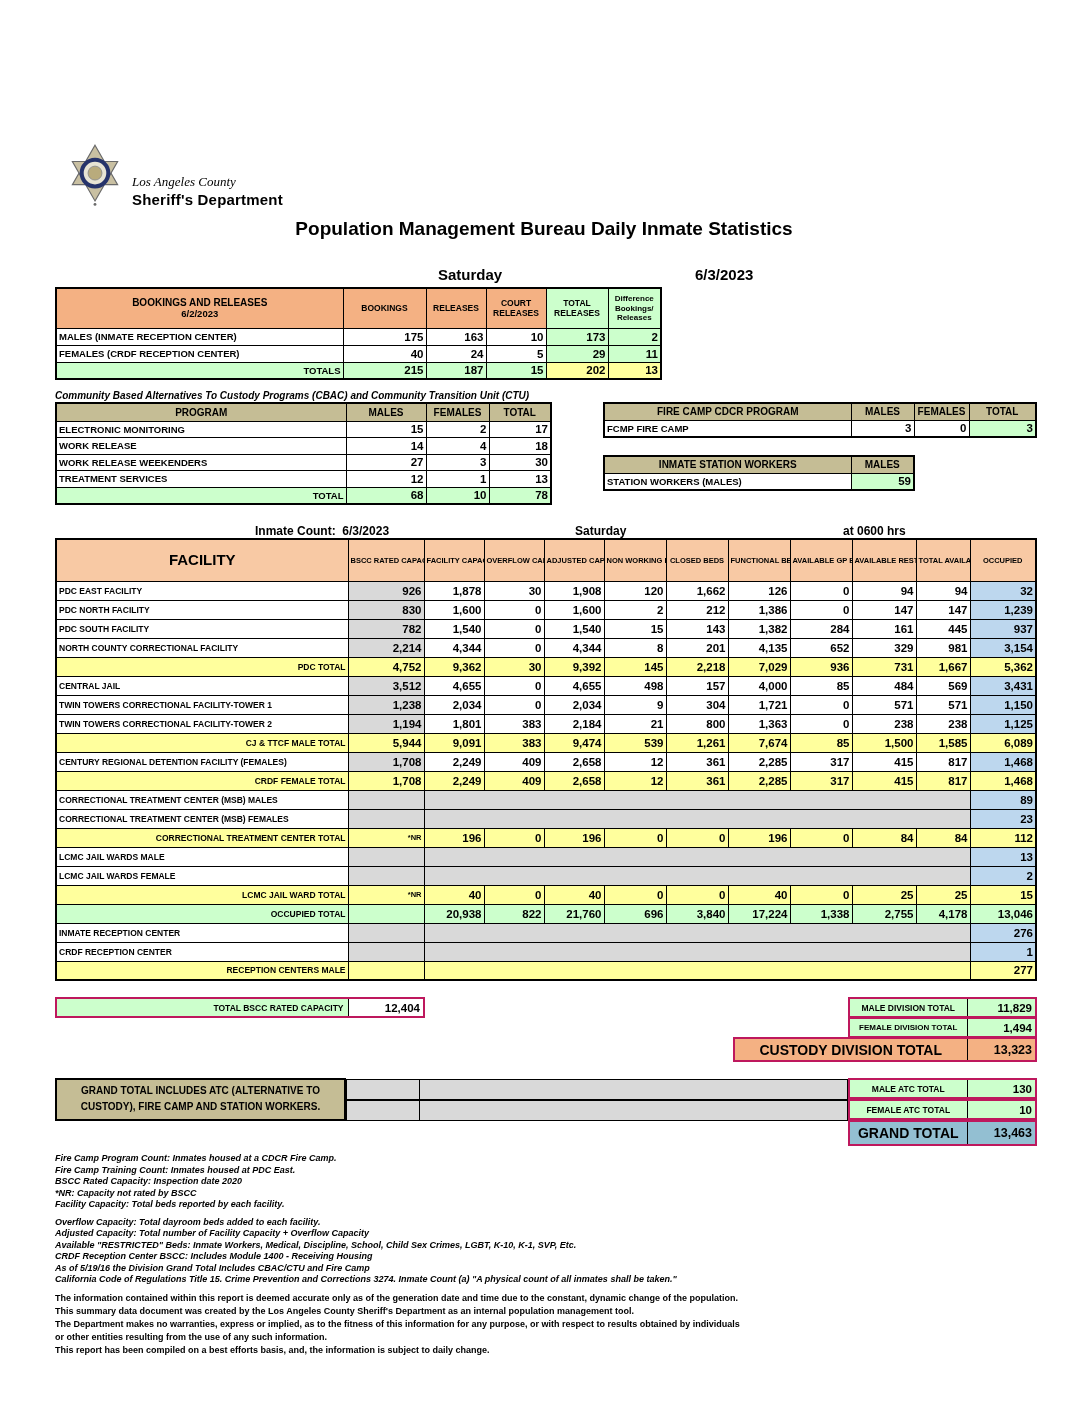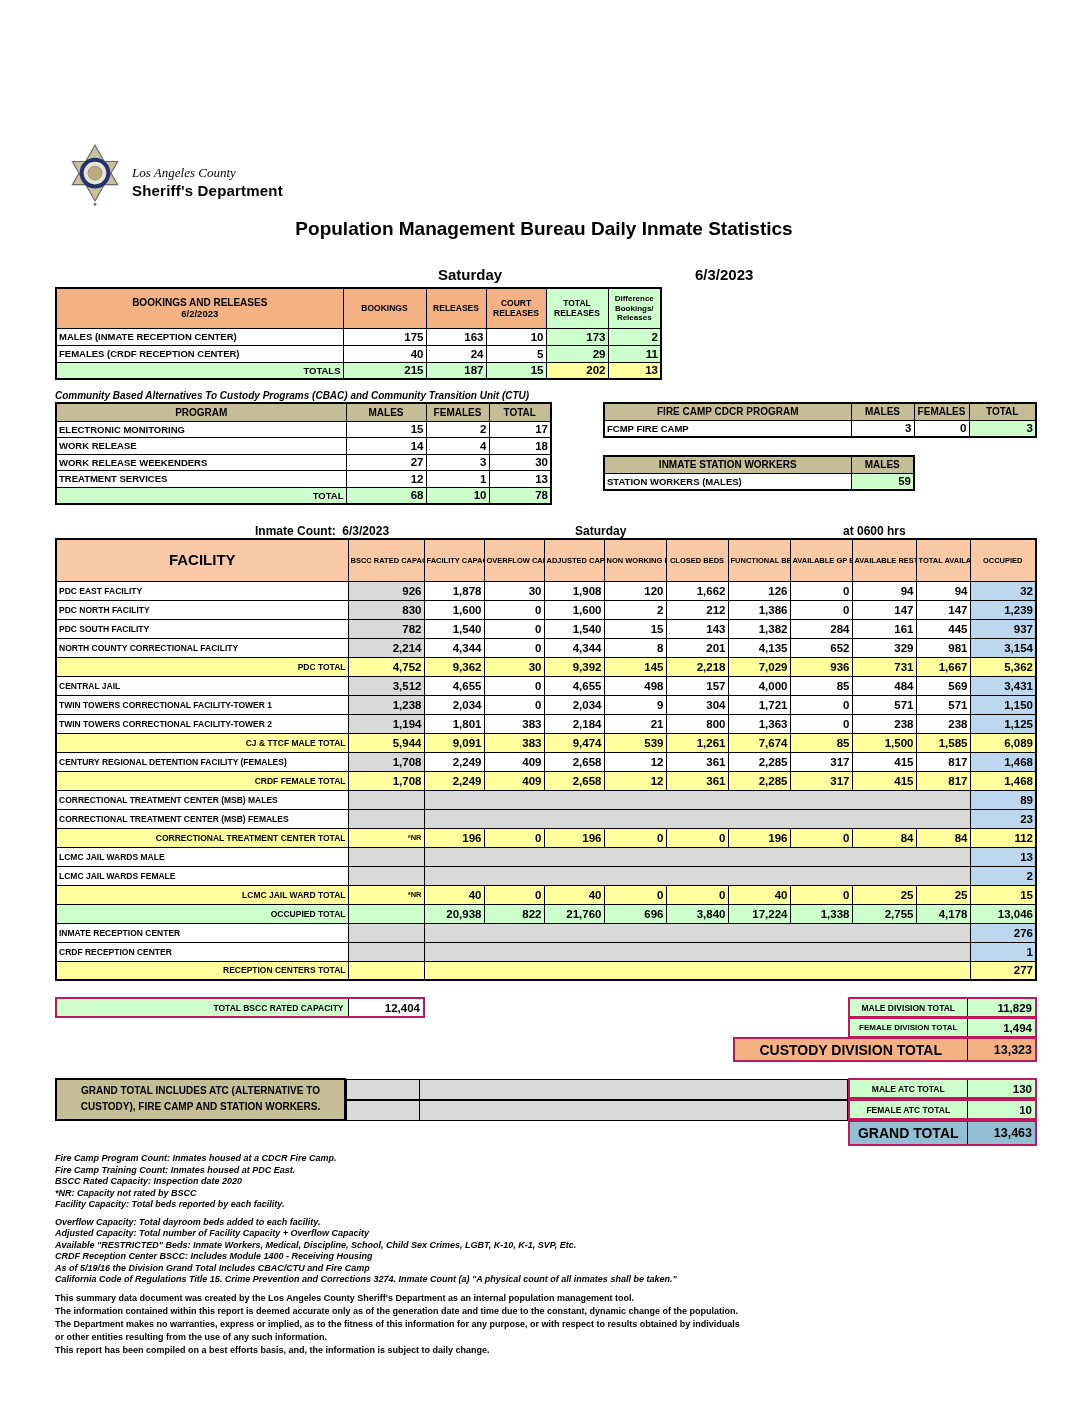--- a/index.html
+++ b/index.html
@@ -6,21 +6,21 @@
     --peach:#f8c9a4; --peach2:#f4b183; --tan:#c5bd95; --green:#ccffcc;
     --yellow:#ffff9d; --blue:#bdd7ee; --grandblue:#93bfd2; --gray:#d9d9d9; --orange:#f4b183;
   }
   *{box-sizing:border-box;}
   html,body{margin:0;padding:0;background:#fff;}
   body{font-family:"Liberation Sans",sans-serif;color:#000;}
   #page{position:relative;width:1088px;height:1408px;background:#fff;overflow:hidden;}
   .abs{position:absolute;}
 
   
-  #logo{left:66px;top:144px;display:flex;align-items:center;}
+  #logo{left:66px;top:144px;display:flex;align-items:flex-end;}
   #logo-text{margin-left:8px;margin-top:12px;}
   .county{font-family:"Liberation Serif",serif;font-style:italic;font-size:13px;}
   .dept{font-weight:bold;font-size:15px;letter-spacing:.2px;margin-top:1px;}
 
   .doc-title{left:0;top:218px;width:1088px;text-align:center;font-size:19px;font-weight:bold;}
   .day-line{font-weight:bold;font-size:15px;}
 
   table.tbl{border-collapse:collapse;table-layout:fixed;position:absolute;background:#fff;}
   table.tbl td,table.tbl th{border:1px solid #000;overflow:hidden;white-space:nowrap;padding:0 2px;}
   table.tbl{border:2px solid #000;}
@@ -507,21 +507,21 @@
           <td class="c-gray" colspan="9"></td>
           <td class="num c-blue">276</td>
         </tr>
         <tr>
           <td class="flbl">CRDF RECEPTION CENTER</td>
           <td class="c-gray"></td>
           <td class="c-gray" colspan="9"></td>
           <td class="num c-blue">1</td>
         </tr>
         <tr>
-          <td class="flbl right c-yellow">RECEPTION CENTERS TOTAL</td>
+          <td class="flbl right c-yellow">RECEPTION CENTERS MALE</td>
           <td class="c-yellow"></td>
           <td class="c-yellow" colspan="9"></td>
           <td class="num c-yellow">277</td>
         </tr>
       </tbody>
   </table>
 
   <table class="mini" style="left:55px;top:997px;width:368px;height:21px;">
     <tbody>
         <tr>
@@ -592,20 +592,20 @@
       <div class="fnote">*NR: Capacity not rated by BSCC</div>
       <div class="fnote">Facility Capacity: Total beds reported by each facility.</div>
       <div class="fnote gap">Overflow Capacity: Total dayroom beds added to each facility.</div>
       <div class="fnote">Adjusted Capacity: Total number of Facility Capacity + Overflow Capacity</div>
       <div class="fnote">Available "RESTRICTED" Beds: Inmate Workers, Medical, Discipline, School, Child Sex Crimes,  LGBT, K-10, K-1, SVP, Etc.</div>
       <div class="fnote">CRDF Reception Center BSCC: Includes Module 1400 - Receiving Housing</div>
       <div class="fnote">As of 5/19/16 the Division Grand Total Includes CBAC/CTU and Fire Camp</div>
       <div class="fnote">California Code of Regulations Title 15. Crime Prevention and Corrections 3274. Inmate Count (a) "A physical count of all inmates shall be taken."</div>
     </div>
   <div class="abs" id="disclaimer">
+      <div class="dline">The information contained within this report is deemed accurate only as of the generation date and time due to the constant, dynamic change of the population.</div>
       <div class="dline">This summary data document was created by the Los Angeles County Sheriff's Department as an internal population management tool.</div>
-      <div class="dline">The information contained within this report is deemed accurate only as of the generation date and time due to the constant, dynamic change of the population.</div>
       <div class="dline">The Department makes no warranties, express or implied, as to the fitness of this information for any purpose, or with respect to results obtained by individuals</div>
       <div class="dline">or other entities resulting from the use of any such information.</div>
       <div class="dline">This report has been compiled on a best efforts basis, and, the information is subject to daily change.</div>
     </div>
 
 </div>
 
 </body></html>

